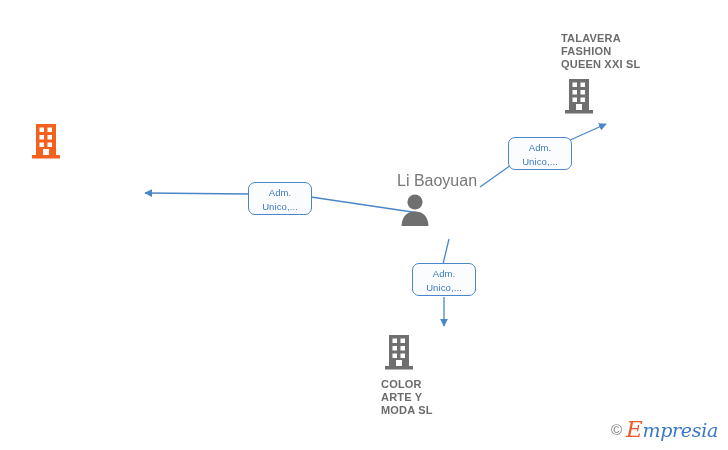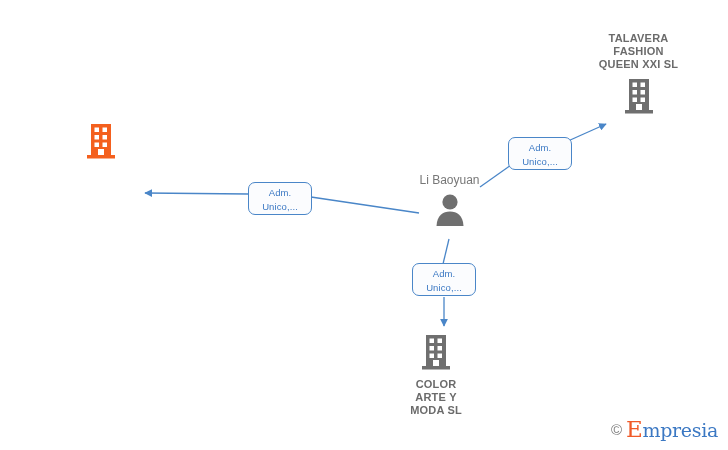--- a/index.html
+++ b/index.html
@@ -21,33 +21,33 @@
     position: absolute;
     left: 0;
     top: 0;
     width: 728px;
     height: 450px;
   }
 
   
   .node {
     position: absolute;
-    text-align: center;
+    text-align: left;
     line-height: 13px;
   }
   .node-label {
     font-size: 11px;
     font-weight: bold;
     color: #6b6b6b;
     letter-spacing: 0.2px;
     white-space: pre-line;
   }
   .node-label.person {
     font-weight: normal;
-    font-size: 12px;
+    font-size: 16px;
     color: #777777;
     letter-spacing: 0;
   }
   .icon-wrap {
     display: block;
     margin: 0 auto;
   }
 
   
   .rel-label {
@@ -74,20 +74,21 @@
     align-items: center;
     gap: 4px;
     user-select: none;
   }
   #watermark .copy {
     font-size: 15px;
     color: #7d7d7d;
   }
   #watermark .brand {
     font-family: "DejaVu Serif", serif;
+    font-style: italic;
     font-size: 19px;
     color: #3b78c3;
     letter-spacing: -0.3px;
   }
   #watermark .brand .cap {
     color: #f05a28;
     font-size: 23px;
   }
 </style>
 </head>

